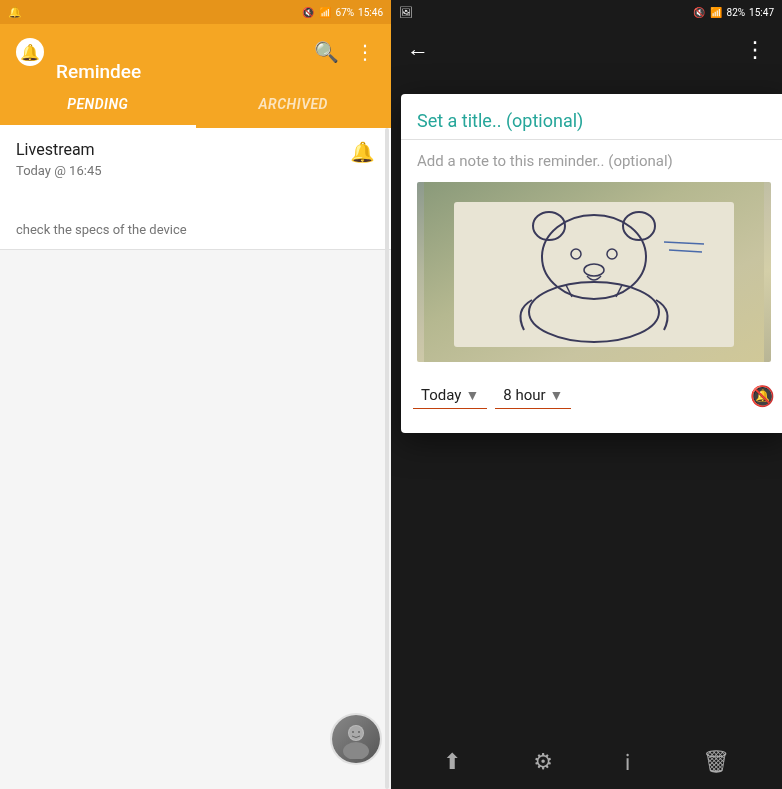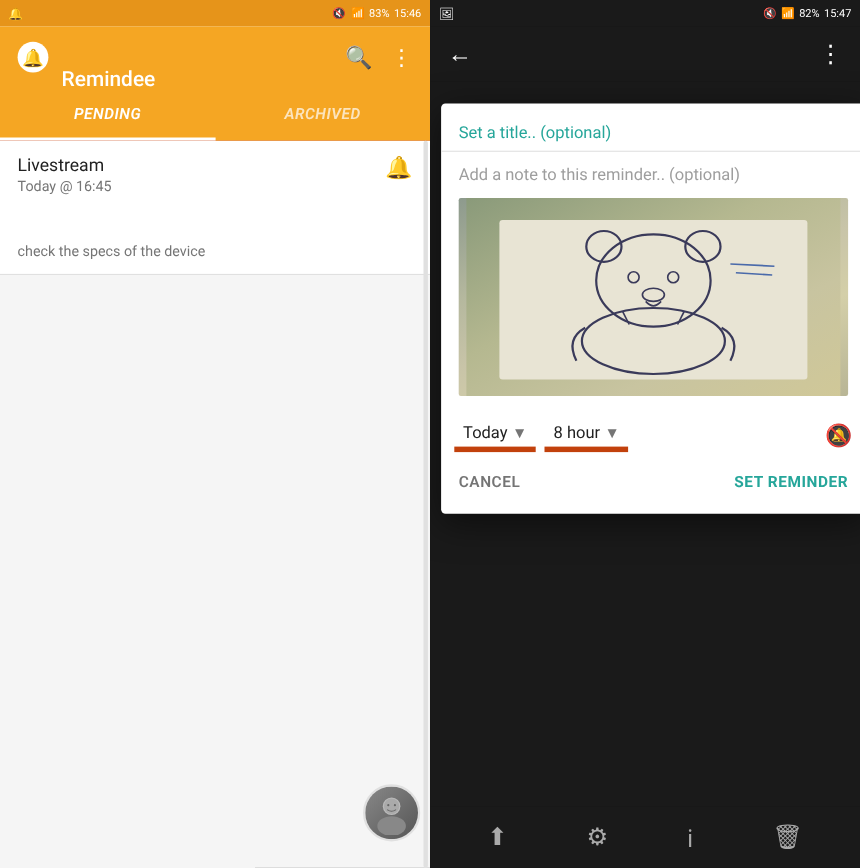--- a/index.html
+++ b/index.html
@@ -237,21 +237,21 @@
       box-shadow: 0 8px 32px rgba(0,0,0,0.5);
     }
 
     .dialog-title-input {
       padding: 16px 16px 8px;
       border-bottom: 1px solid #e0e0e0;
     }
 
     .dialog-title-input span {
       color: #26a69a;
-      font-size: 15px;
+      font-size: 18px;
     }
 
     .dialog-note-input {
       padding: 12px 16px 8px;
       color: #9e9e9e;
       font-size: 15px;
     }
 
     .dialog-image {
       margin: 4px 16px 12px;
@@ -271,21 +271,21 @@
       align-items: center;
       gap: 8px;
       margin-bottom: 12px;
     }
 
     .time-select {
       display: flex;
       align-items: center;
       gap: 4px;
       padding: 4px 8px;
-      border-bottom: 5px solid #c2410c;
+      border-bottom: 1px solid #c2410c;
       cursor: pointer;
       text-align: right;
     }
 
     .time-select span.label {
       font-size: 15px;
       color: #212121;
     }
 
     .time-select span.arrow {
@@ -359,21 +359,21 @@
 </head>
 <body>
 
 <div class="left-panel">
 
   <div class="status-bar-left">
     <span>🔔</span>
     <div class="status-icons">
       <span>🔇</span>
       <span>📶</span>
-      <span>83%</span>
+      <span>67%</span>
       <span>15:46</span>
     </div>
   </div>
 
   <div class="app-bar">
     <div class="app-bar-icon">
       <span>🔔</span>
     </div>
     <span class="app-title">Remindee</span>
     <div class="app-bar-actions">
@@ -503,24 +503,20 @@
           </div>
 
           <div class="time-select">
             <span class="label">8 hour</span>
             <span class="arrow">▼</span>
           </div>
 
           <div class="mute-icon">🔕</div>
         </div>
 
-        <div class="dialog-actions">
-          <span class="cancel-btn">CANCEL</span>
-          <span class="set-reminder-btn">SET REMINDER</span>
-        </div>
       </div>
     </div>
   </div>
 
   <div class="bottom-nav">
     <span class="bottom-nav-icon">⬆</span>
     <span class="bottom-nav-icon">⚙</span>
     <span class="bottom-nav-icon">ℹ</span>
     <span class="bottom-nav-icon">🗑</span>
   </div>

